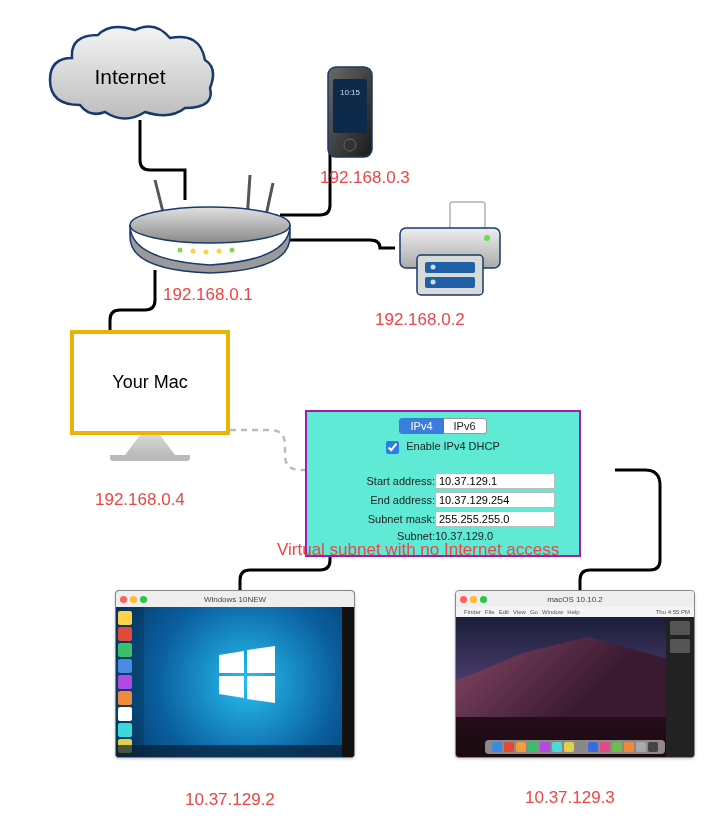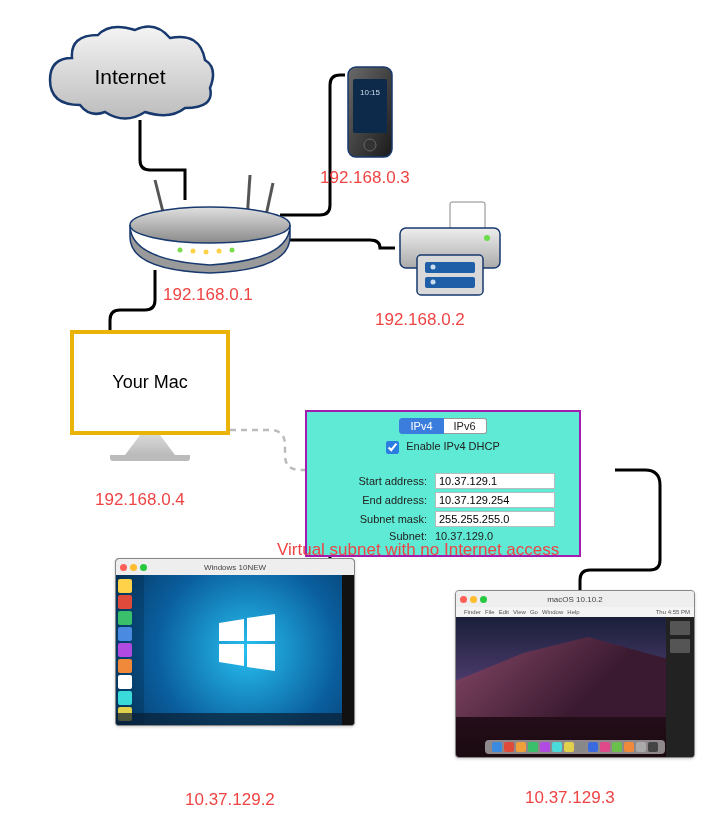--- a/index.html
+++ b/index.html
@@ -27,21 +27,21 @@
   .cloud svg { width: 100%; height: 100%; }
   .cloud-label {
     position: absolute;
     left: 0; top: 45px; width: 100%;
     text-align: center;
     font-size: 21px;
   }
   
   .phone {
     position: absolute;
-    left: 345px; top: 65px;
+    left: 325px; top: 65px;
     width: 50px; height: 95px;
   }
   
   .router {
     position: absolute;
     left: 125px; top: 175px;
     width: 170px; height: 100px;
   }
   
   .printer {
@@ -108,21 +108,21 @@
   .dhcp-tab:first-child { border-radius:3px 0 0 3px; }
   .dhcp-tab:last-child { border-radius:0 3px 3px 0; border-left:none; }
   .dhcp-check {
     text-align:center; margin-bottom:19px;
   }
   .dhcp-check input { accent-color:#2b7de1; margin-right:4px; vertical-align:middle; }
   .dhcp-row {
     display:flex; align-items:center; margin:3px 0;
   }
   .dhcp-row label {
-    width:120px; text-align:right; padding-right:8px;
+    width:120px; text-align:right; 
   }
   .dhcp-row input[type=text] {
     width:120px; font-size:11px; padding:1px 3px;
     border:1px solid #bbb; background:#fff;
   }
   .dhcp-row .static-val { font-size:11px; }
 
   
   .vm {
     position: absolute;
@@ -147,21 +147,21 @@
   }
   .tl-close{background:#ff5f57;}
   .tl-min{background:#febc2e;}
   .tl-max{background:#28c840;}
   .vm-title {
     position:absolute; left:0; right:0; text-align:center;
     color:#444;
   }
   .vm-body { height:150px; position:relative; }
   .win10 {
-    left:115px; top:558px;
+    left:115px; top:590px;
     background:#000;
   }
   .win10 .vm-body {
     background: radial-gradient(circle at 55% 50%, #27c0f0 0%, #0a5e9e 60%, #063a66 100%);
     display:flex;
   }
   .win10-icons {
     width:28px;
     padding:4px 2px;
     display:flex; flex-direction:column; gap:2px;

